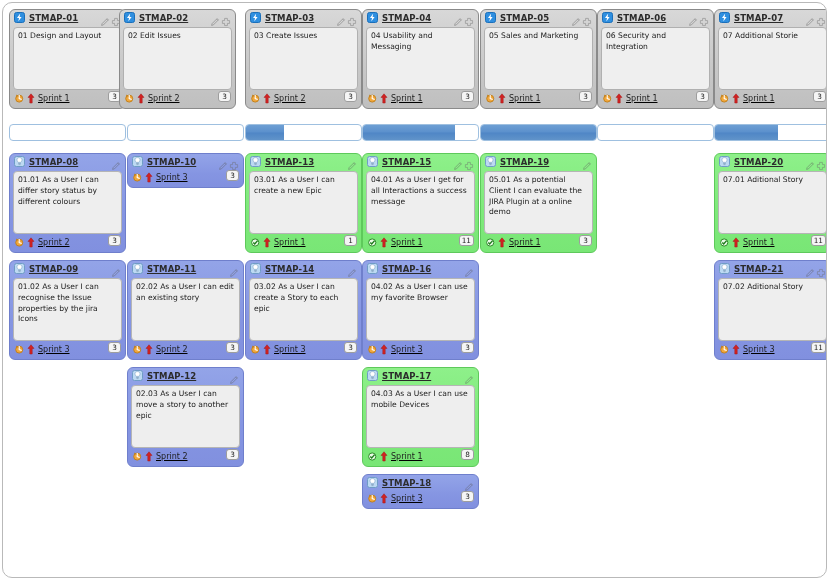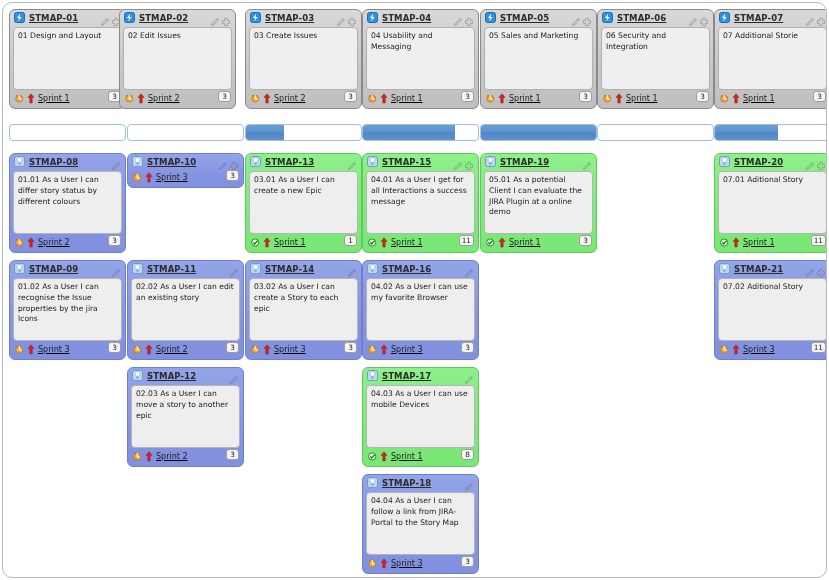--- a/index.html
+++ b/index.html
@@ -752,21 +752,20 @@
               </svg>
             </span>
             <span class="card-key">STMAP-18</span>
             <span class="head-actions">
               <span class="act"><svg width="10" height="10" viewBox="0 0 10 10">
                   <path d="M1.6 8.4 L2.1 6.6 L7.1 1.6 L8.4 2.9 L3.4 7.9 Z" fill="none" stroke="#5a5a5a" stroke-width="0.8"></path>
                   <path d="M6.6 2.1 L7.9 3.4" stroke="#5a5a5a" stroke-width="0.7"></path>
                 </svg></span>
             </span>
           </div>
-          <div class="card-body">04.04 As a User I can follow a link from JIRA- Portal to the Story Map</div>
           <div class="card-foot">
             <span class="foot-icons">
               <span><svg width="11" height="11" viewBox="0 0 11 11">
                   <circle cx="5.2" cy="5.6" r="3.5" fill="#f2a83c" stroke="#c07d16" stroke-width="0.9"></circle>
                   <path d="M5.2 2.1 L5.2 5.6 L7.7 6.6" fill="none" stroke="#ffffff" stroke-width="1.1"></path>
                   <path d="M2.0 2.0 L4.3 3.4" stroke="#c07d16" stroke-width="0.9"></path>
                 </svg></span>
               <span><svg width="8" height="11" viewBox="0 0 8 11">
                   <path d="M4 0.8 L7.0 4.4 L5.2 4.4 L5.2 10.0 L2.8 10.0 L2.8 4.4 L1.0 4.4 Z" fill="#d32323" stroke="#a51616" stroke-width="0.5"></path>
                 </svg></span>

